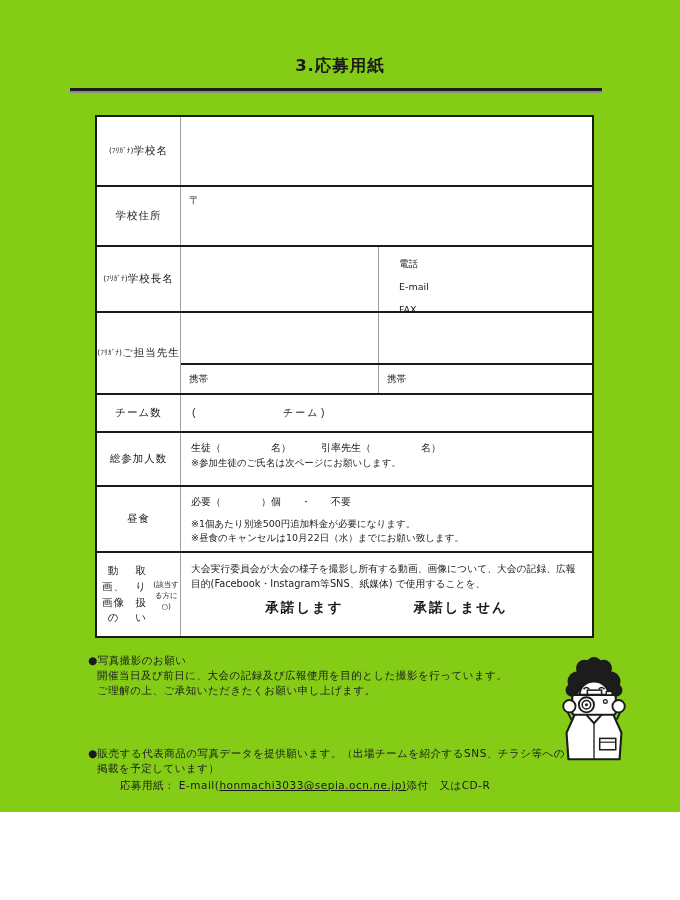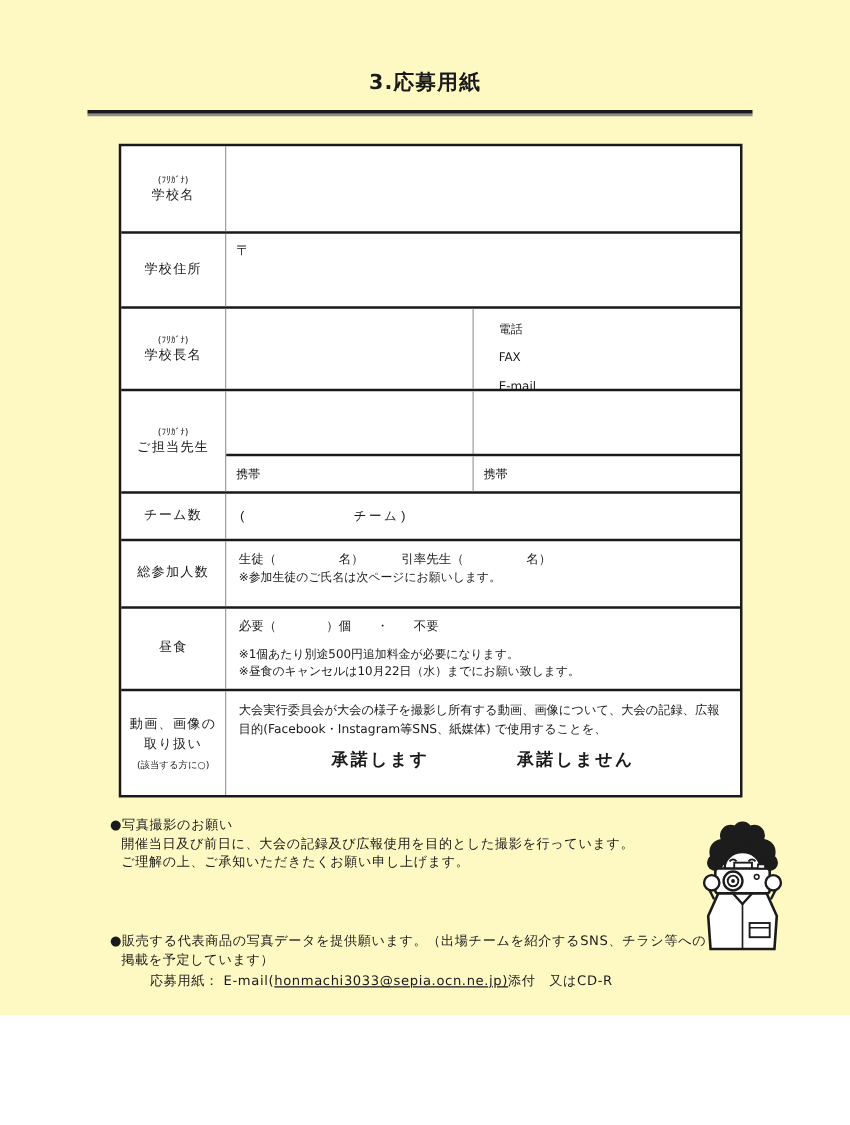--- a/index.html
+++ b/index.html
@@ -1,39 +1,39 @@
 <!DOCTYPE html>
 <html><head>
 <meta charset="utf-8">
 <style>
   * { margin:0; padding:0; box-sizing:border-box; }
   html,body { background:#fff; }
   .page {
-    position:relative; width:680px; height:812px; background:#fef9c3;
+    position:relative; width:680px; height:812px; background:#84cc16;
     font-family:"DejaVu Sans", sans-serif; color:#1a1a1a; overflow:hidden;
   }
   
   .doc-title {
     position:absolute; top:55px; left:0; width:680px; text-align:center;
     font-size:16.5px; font-weight:bold; letter-spacing:1px;
   }
   .title-rule {
     position:absolute; top:88px; left:70px; width:532px; height:2px;
     border-top:3px solid #1a1a1a; border-bottom:2px solid #8c8c8c;
   }
   
   .form-table {
     position:absolute; left:95px; top:115px; width:499px;
     border:2px solid #1a1a1a; background:#fff;
   }
   .trow { display:flex; width:100%; }
   .trow + .trow { border-top:2px solid #1a1a1a; }
   .lbl-cell {
     width:84px; flex:0 0 84px; border-right:1px solid #a0a0a0;
-    display:flex; flex-direction:column; align-items:center; justify-content:center;
+    display:flex; flex-direction:row; align-items:center; justify-content:center;
     text-align:center; font-size:10.5px; letter-spacing:1px; line-height:1.5;
   }
   .lbl-cell .furigana { font-size:7.5px; letter-spacing:0; }
   .lbl-cell .sub-small { font-size:7.5px; letter-spacing:0; margin-top:2px; }
   .content-cell { flex:1 1 auto; position:relative; font-size:10px; }
   .split { display:flex; flex:1 1 auto; }
   .mid-cell { width:197px; flex:0 0 197px; font-size:9.5px; }
   .right-cell { flex:1 1 auto; border-left:1px solid #a0a0a0; font-size:9.5px; }
   .h-r1 { height:68px; }
   .h-r2 { height:60px; }
@@ -108,22 +108,22 @@
 
     <div class="trow h-r3">
       <div class="lbl-cell">
         <span class="furigana">(ﾌﾘｶﾞﾅ)</span>
         <span>学校長名</span>
       </div>
       <div class="split">
         <div class="mid-cell"></div>
         <div class="right-cell contact-lines">
           <div>電話</div>
+          <div>E-mail</div>
           <div>FAX</div>
-          <div>E-mail</div>
         </div>
       </div>
     </div>
 
     <div class="trow h-r4">
       <div class="lbl-cell">
         <span class="furigana">(ﾌﾘｶﾞﾅ)</span>
         <span>ご担当先生</span>
       </div>
       <div class="sub-rows">

